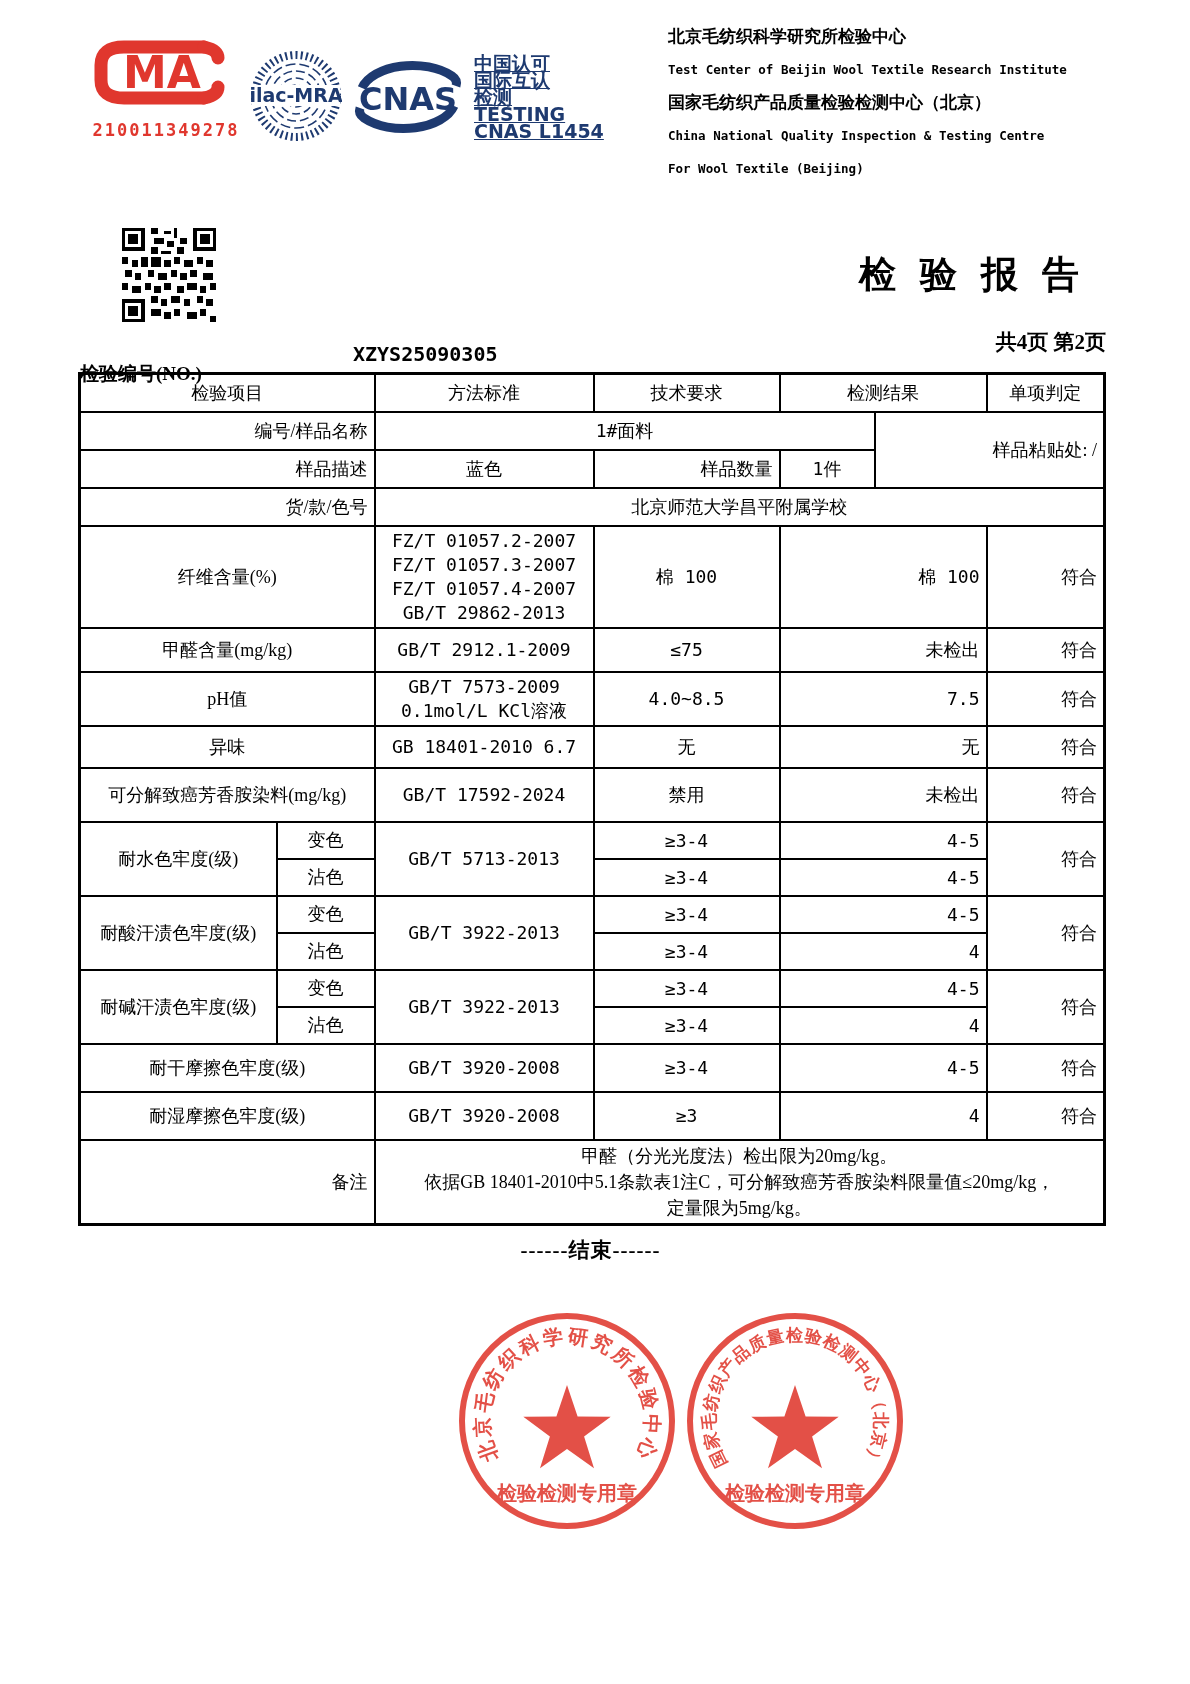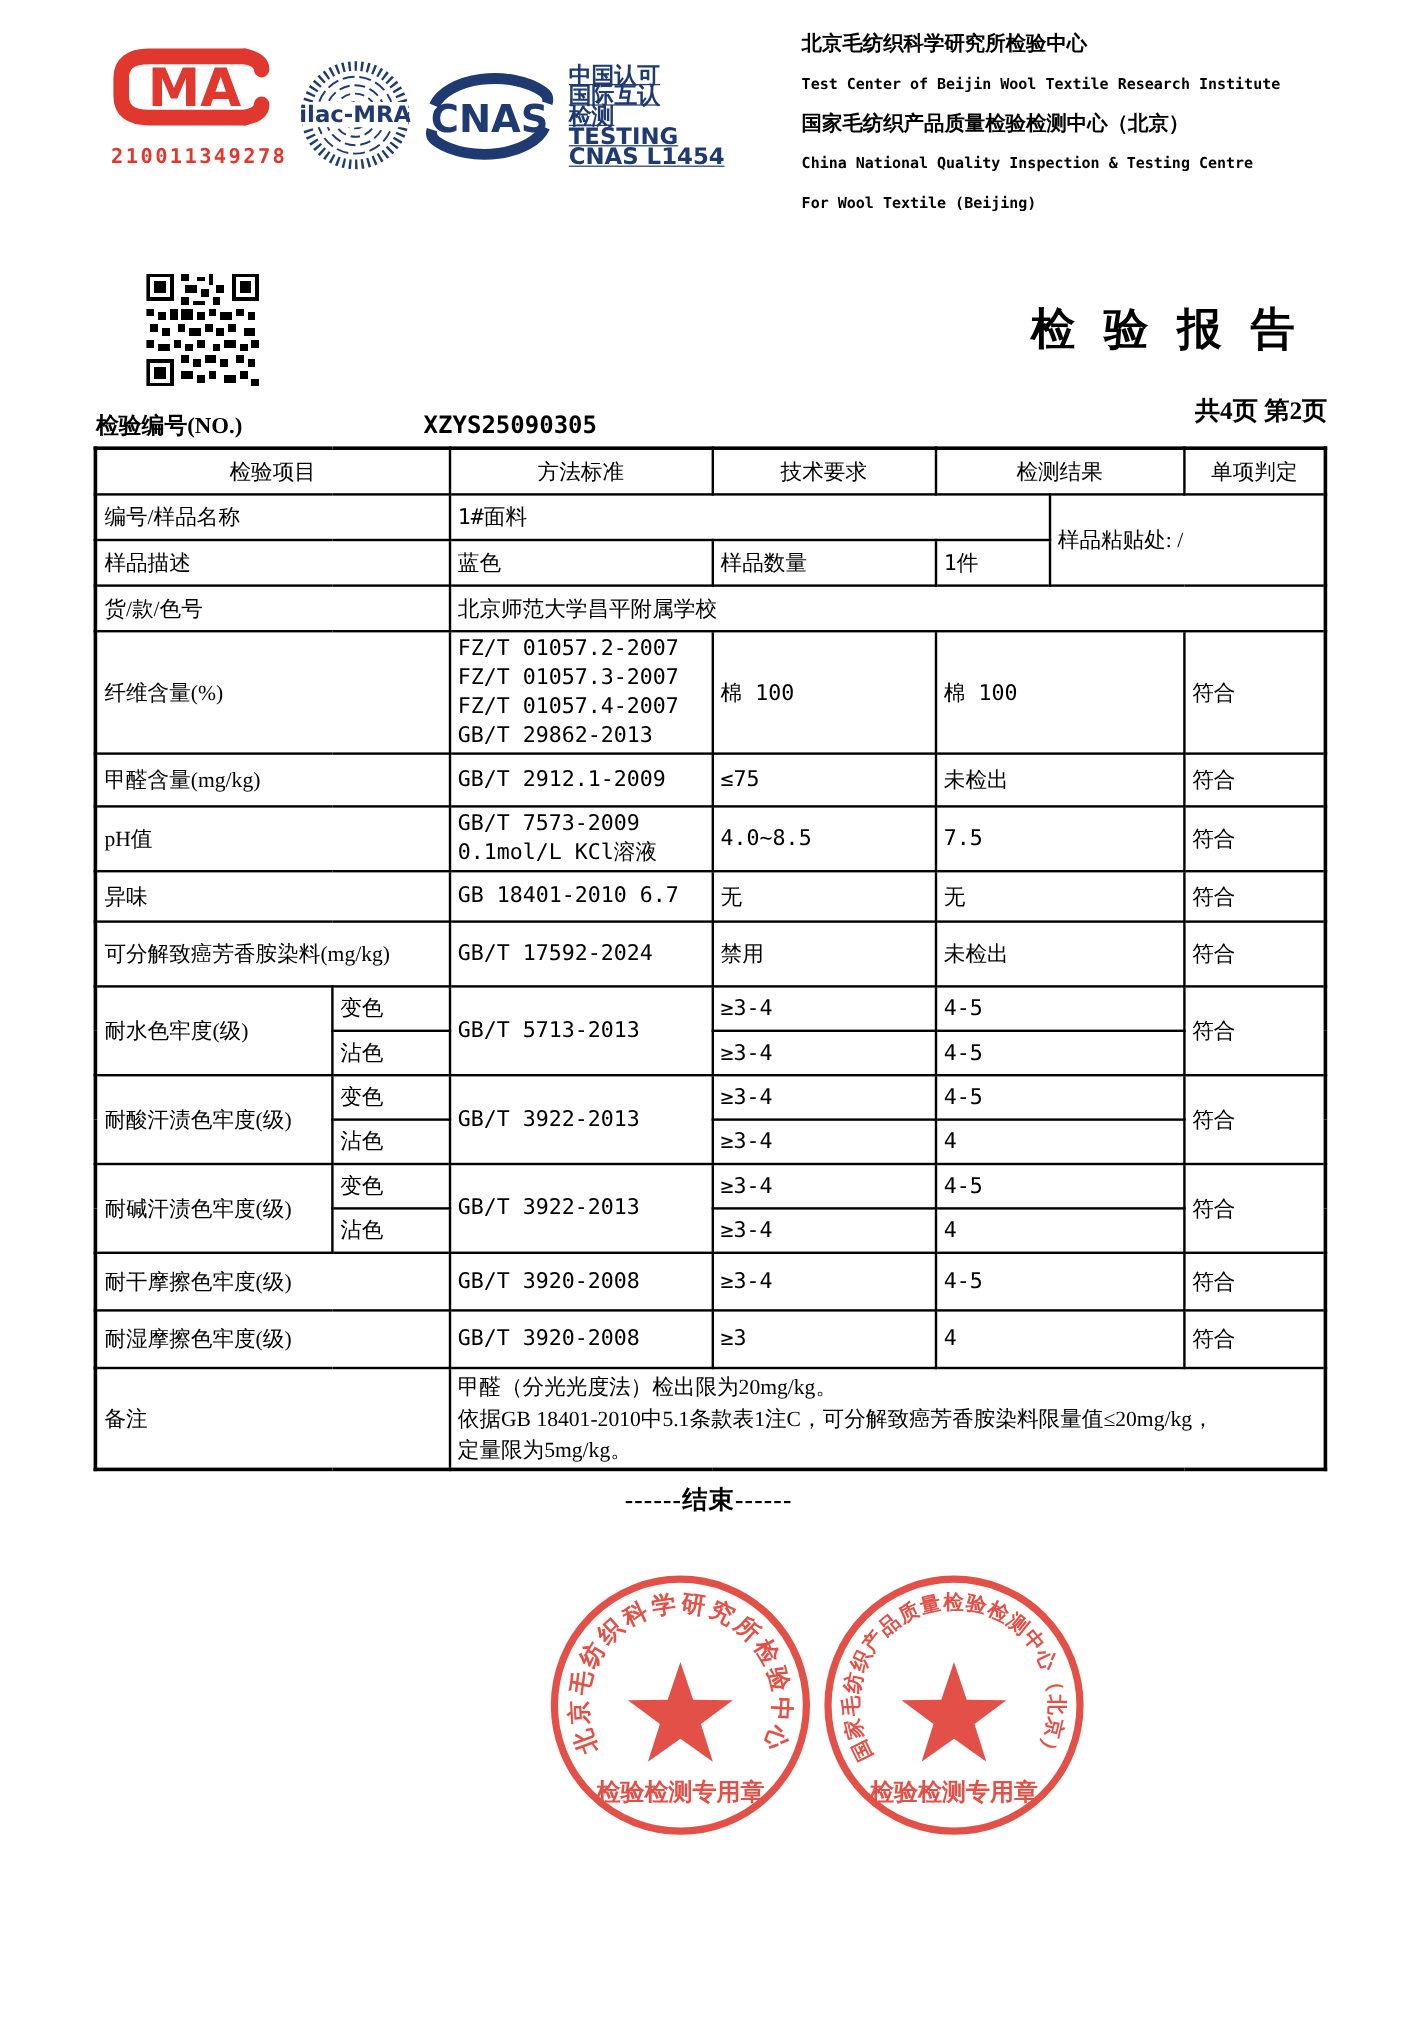--- a/index.html
+++ b/index.html
@@ -13,31 +13,31 @@
   .cnas-lines{font-family:"DejaVu Sans","Liberation Sans",sans-serif;color:#1e3a70;
               font-weight:bold;font-size:19px;line-height:17px;text-decoration:underline;}
   .org-block{width:420px;}
   .org-zh{font-size:17px;font-weight:bold;line-height:33px;white-space:nowrap;}
   .org-en{font-family:"DejaVu Sans Mono",monospace;font-size:12.5px;font-weight:bold;
           line-height:33px;white-space:nowrap;}
 
   .title{left:78px;top:250px;width:1025px;text-align:right;font-size:37px;font-weight:bold;
          letter-spacing:24px;}
   .page-indicator{top:328px;right:84px;font-size:21px;font-weight:bold;}
-  .repno-label{left:80px;top:342px;font-size:19px;font-weight:bold;}
+  .repno-label{left:80px;top:361px;font-size:19px;font-weight:bold;}
   .repno-value{left:353px;top:342px;font-size:20px;font-weight:bold;
                font-family:"DejaVu Sans Mono",monospace;}
 
   
   table.report{border-collapse:collapse;table-layout:fixed;width:1025px;border:3px solid #000;}
   table.report td,table.report th{border:2px solid #000;padding:2px 6px;font-size:18px;
       font-weight:normal;overflow:hidden;box-sizing:border-box;}
   th{font-size:19px;font-weight:bold;text-align:center;}
-  .c{text-align:left;}
-  .l{text-align:left;}
+  .c{text-align:right;}
+  .l{text-align:center;}
   .bold{font-weight:bold;}
   .mono{font-family:"DejaVu Sans Mono","Liberation Serif",monospace;font-size:17px;}
   .item{padding-left:8px;}
   .mline div{line-height:24px;}
   .h38{height:38px;} .h37{height:37px;} .h42{height:42px;} .h44{height:44px;}
   .h48{height:48px;} .h54{height:54px;} .h56{height:40px;} .hfiber{height:96px;}
   .hremarks{height:80px;}
   .remarks-cell div{line-height:26px;font-size:18px;}
   .attach{font-size:16px;}
 

